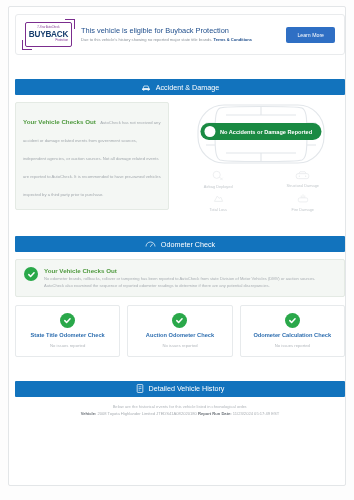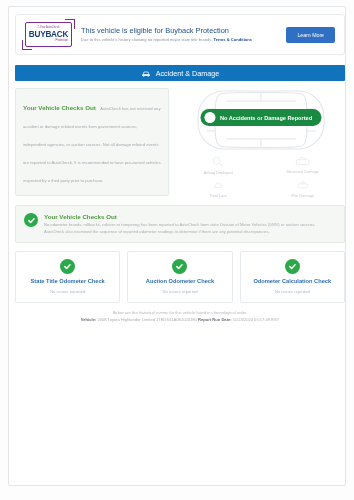--- a/index.html
+++ b/index.html
@@ -74,21 +74,21 @@
 
   
   .sec-head {
     background: #1273bd;
     color: #ffffff;
     height: 16px;
     display: flex; align-items: center; justify-content: center;
     gap: 5px;
     font-size: 7.2px;
     border-radius: 1px;
-    margin-top: 10px;
+    margin-top: 24px;
   }
   .sec-head svg { display: block; }
 
   
   .acc-body { display: flex; gap: 7px; margin-top: 7px; align-items: flex-start; }
   .acc-note {
     flex: 0 0 154px;
     background: #f4f7f4;
     border: 1px solid #e4eae4;
     border-radius: 2px;
@@ -267,20 +267,29 @@
                 <rect x="4" y="8" width="16" height="7" rx="2.5" fill="none" stroke="#c9ced3" stroke-width="1.3"></rect>
                 <path d="M9 8V4M15 8V4M12 8V2" stroke="#c9ced3" stroke-width="1.3" fill="none"></path>
               </svg>
             </span>
             <span class="icon-label">Fire Damage</span>
           </div>
         </div>
       </div>
     </div>
 
+    <div class="sec-head">
+      <span>
+        <svg width="11" height="8" viewBox="0 0 22 16">
+          <path d="M2 13a9 9 0 0118 0" fill="none" stroke="#ffffff" stroke-width="1.4"></path>
+          <path d="M11 13l4-5" stroke="#ffffff" stroke-width="1.4" fill="none" stroke-linecap="round"></path>
+        </svg>
+      </span>
+      <span>Odometer Check</span>
+    </div>
 
     <div class="odo-note">
       <span class="big-check">
         <svg width="9" height="9" viewBox="0 0 12 12">
           <path d="M2.4 6.2l2.4 2.4 4.6-5" fill="none" stroke="#ffffff" stroke-width="2" stroke-linecap="round" stroke-linejoin="round"></path>
         </svg>
       </span>
       <div class="odo-note-body">
         <div class="odo-note-title">Your Vehicle Checks Out</div>
         <div class="odo-note-text">No odometer brands, rollbacks, rollover or tampering has been reported to AutoCheck from state Division of Motor Vehicles (DMV) or auction sources. AutoCheck also examined the sequence of reported odometer readings to determine if there are any potential discrepancies.</div>
@@ -310,20 +319,29 @@
         <span class="big-check">
           <svg width="9" height="9" viewBox="0 0 12 12">
             <path d="M2.4 6.2l2.4 2.4 4.6-5" fill="none" stroke="#ffffff" stroke-width="2" stroke-linecap="round" stroke-linejoin="round"></path>
           </svg>
         </span>
         <div class="card-title">Odometer Calculation Check</div>
         <div class="card-sub">No issues reported</div>
       </div>
     </div>
 
+    <div class="sec-head">
+      <span>
+        <svg width="8" height="9" viewBox="0 0 14 16">
+          <rect x="2" y="1" width="10" height="14" rx="1.2" fill="none" stroke="#ffffff" stroke-width="1.3"></rect>
+          <path d="M4.5 5h5M4.5 8h5M4.5 11h3" stroke="#ffffff" stroke-width="1.1"></path>
+        </svg>
+      </span>
+      <span>Detailed Vehicle History</span>
+    </div>
 
     <div class="hist-note">
       <div class="hist-line1">Below are the historical events for this vehicle listed in chronological order.</div>
       <div class="hist-line2">
         <b>Vehicle:</b>
         <span>2008 Toyota Highlander Limited JTEDS41A082020180</span>
         <b>Report Run Date:</b>
         <span>11/23/2024 05:17:49 EST</span>
       </div>
     </div>

